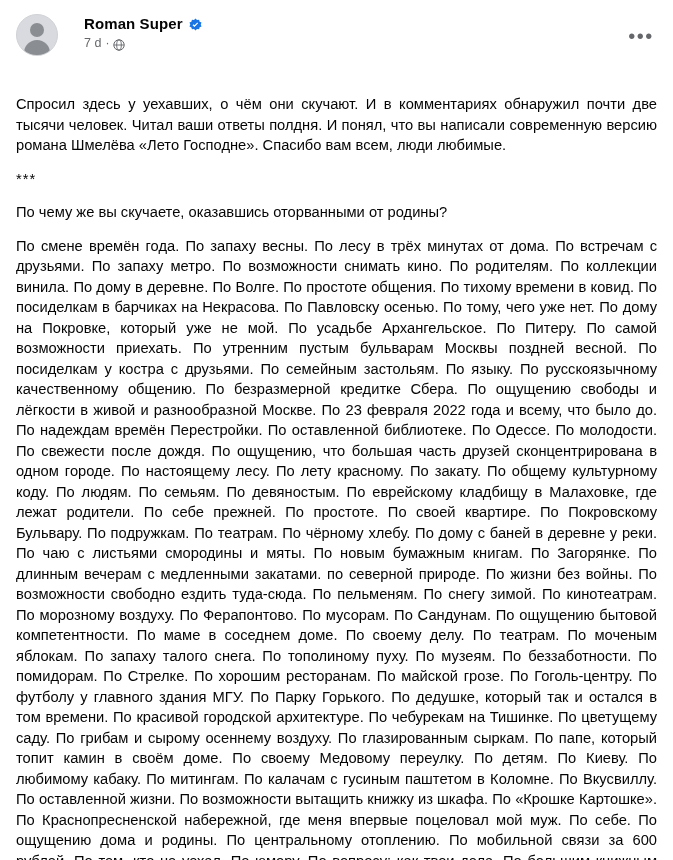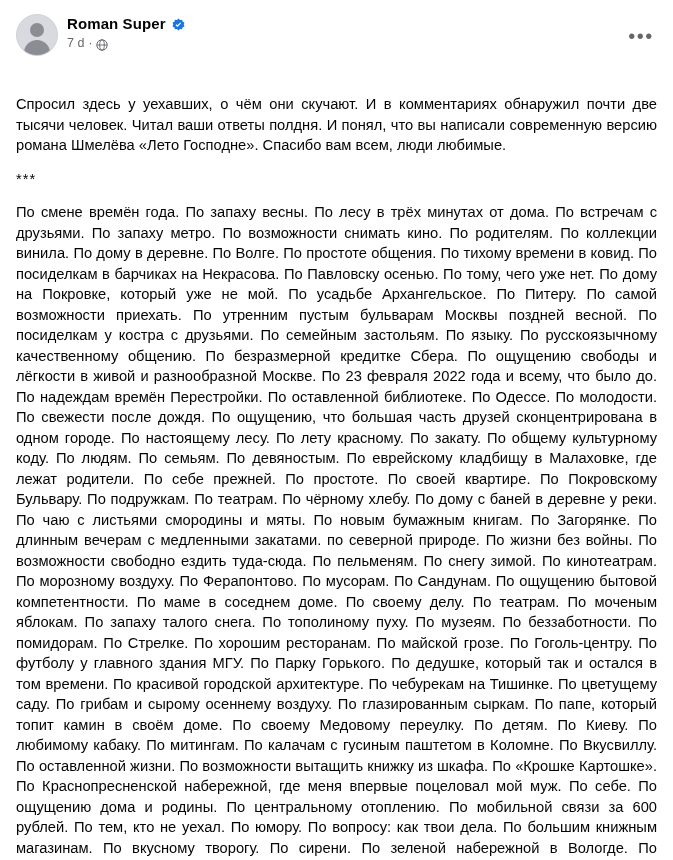--- a/index.html
+++ b/index.html
@@ -18,20 +18,21 @@
     width: 673px;
     box-sizing: border-box;
     padding: 14px 16px 0 16px;
     background: #ffffff;
   }
   .post-header {
     display: flex;
     align-items: flex-start;
     position: relative;
     height: 48px;
+    gap: 17px;
   }
   .avatar {
     width: 40px;
     height: 40px;
     border-radius: 50%;
     background: #d8dadf;
     border: 1px solid #d0d2d6;
     flex: 0 0 40px;
     position: relative;
     overflow: hidden;
@@ -172,16 +173,17 @@
         </span>
       </div>
     </div>
 
     <div class="more-btn">•••</div>
   </div>
 
   <div class="post-body">
     <div class="para long-text">Спросил здесь у уехавших, о чём они скучают. И в комментариях обнаружил почти две тысячи человек. Читал ваши ответы полдня. И понял, что вы написали современную версию романа Шмелёва «Лето Господне». Спасибо вам всем, люди любимые.</div>
     <div class="para para-sep">***</div>
+    <div class="para">По чему же вы скучаете, оказавшись оторванными от родины?</div>
     <div class="para long-text">По смене времён года. По запаху весны. По лесу в трёх минутах от дома. По встречам с друзьями. По запаху метро. По возможности снимать кино. По родителям. По коллекции винила. По дому в деревне. По Волге. По простоте общения. По тихому времени в ковид. По посиделкам в барчиках на Некрасова. По Павловску осенью. По тому, чего уже нет. По дому на Покровке, который уже не мой. По усадьбе Архангельское. По Питеру. По самой возможности приехать. По утренним пустым бульварам Москвы поздней весной. По посиделкам у костра с друзьями. По семейным застольям. По языку. По русскоязычному качественному общению. По безразмерной кредитке Сбера. По ощущению свободы и лёгкости в живой и разнообразной Москве. По 23 февраля 2022 года и всему, что было до. По надеждам времён Перестройки. По оставленной библиотеке. По Одессе. По молодости. По свежести после дождя. По ощущению, что большая часть друзей сконцентрирована в одном городе. По настоящему лесу. По лету красному. По закату. По общему культурному коду. По людям. По семьям. По девяностым. По еврейскому кладбищу в Малаховке, где лежат родители. По себе прежней. По простоте. По своей квартире. По Покровскому Бульвару. По подружкам. По театрам. По чёрному хлебу. По дому с баней в деревне у реки. По чаю с листьями смородины и мяты. По новым бумажным книгам. По Загорянке. По длинным вечерам с медленными закатами. по северной природе. По жизни без войны. По возможности свободно ездить туда-сюда. По пельменям. По снегу зимой. По кинотеатрам. По морозному воздуху. По Ферапонтово. По мусорам. По Сандунам. По ощущению бытовой компетентности. По маме в соседнем доме. По своему делу. По театрам. По моченым яблокам. По запаху талого снега. По тополиному пуху. По музеям. По беззаботности. По помидорам. По Стрелке. По хорошим ресторанам. По майской грозе. По Гоголь-центру. По футболу у главного здания МГУ. По Парку Горького. По дедушке, который так и остался в том времени. По красивой городской архитектуре. По чебурекам на Тишинке. По цветущему саду. По грибам и сырому осеннему воздуху. По глазированным сыркам. По папе, который топит камин в своём доме. По своему Медовому переулку. По детям. По Киеву. По любимому кабаку. По митингам. По калачам с гусиным паштетом в Коломне. По Вкусвиллу. По оставленной жизни. По возможности вытащить книжку из шкафа. По «Крошке Картошке». По Краснопресненской набережной, где меня впервые поцеловал мой муж. По себе. По ощущению дома и родины. По центральному отоплению. По мобильной связи за 600 рублей. По тем, кто не уехал. По юмору. По вопросу: как твои дела. По большим книжным магазинам. По вкусному творогу. По сирени. По зеленой набережной в Вологде. По предвкушению возможностей. По грандиозным планам. По дому в Нахабино. По тому, как ключ в замочной скважине поворачивается. По Сибири. По тому, что можно было договориться о чём угодно. По шелковице, которая росла на улице. По океану русского языка. По дачным качелям. По московскому батону. По голосам дикторам московского метро. По образу жизни. По крылечку. По московскому сервису. По квасу из бочки. По тишине. По чувству защищенности. По своей стране, которая не была врагом всему миру. По белым ночам.</div>
   </div>
 
 </div>
 
 </body></html>

